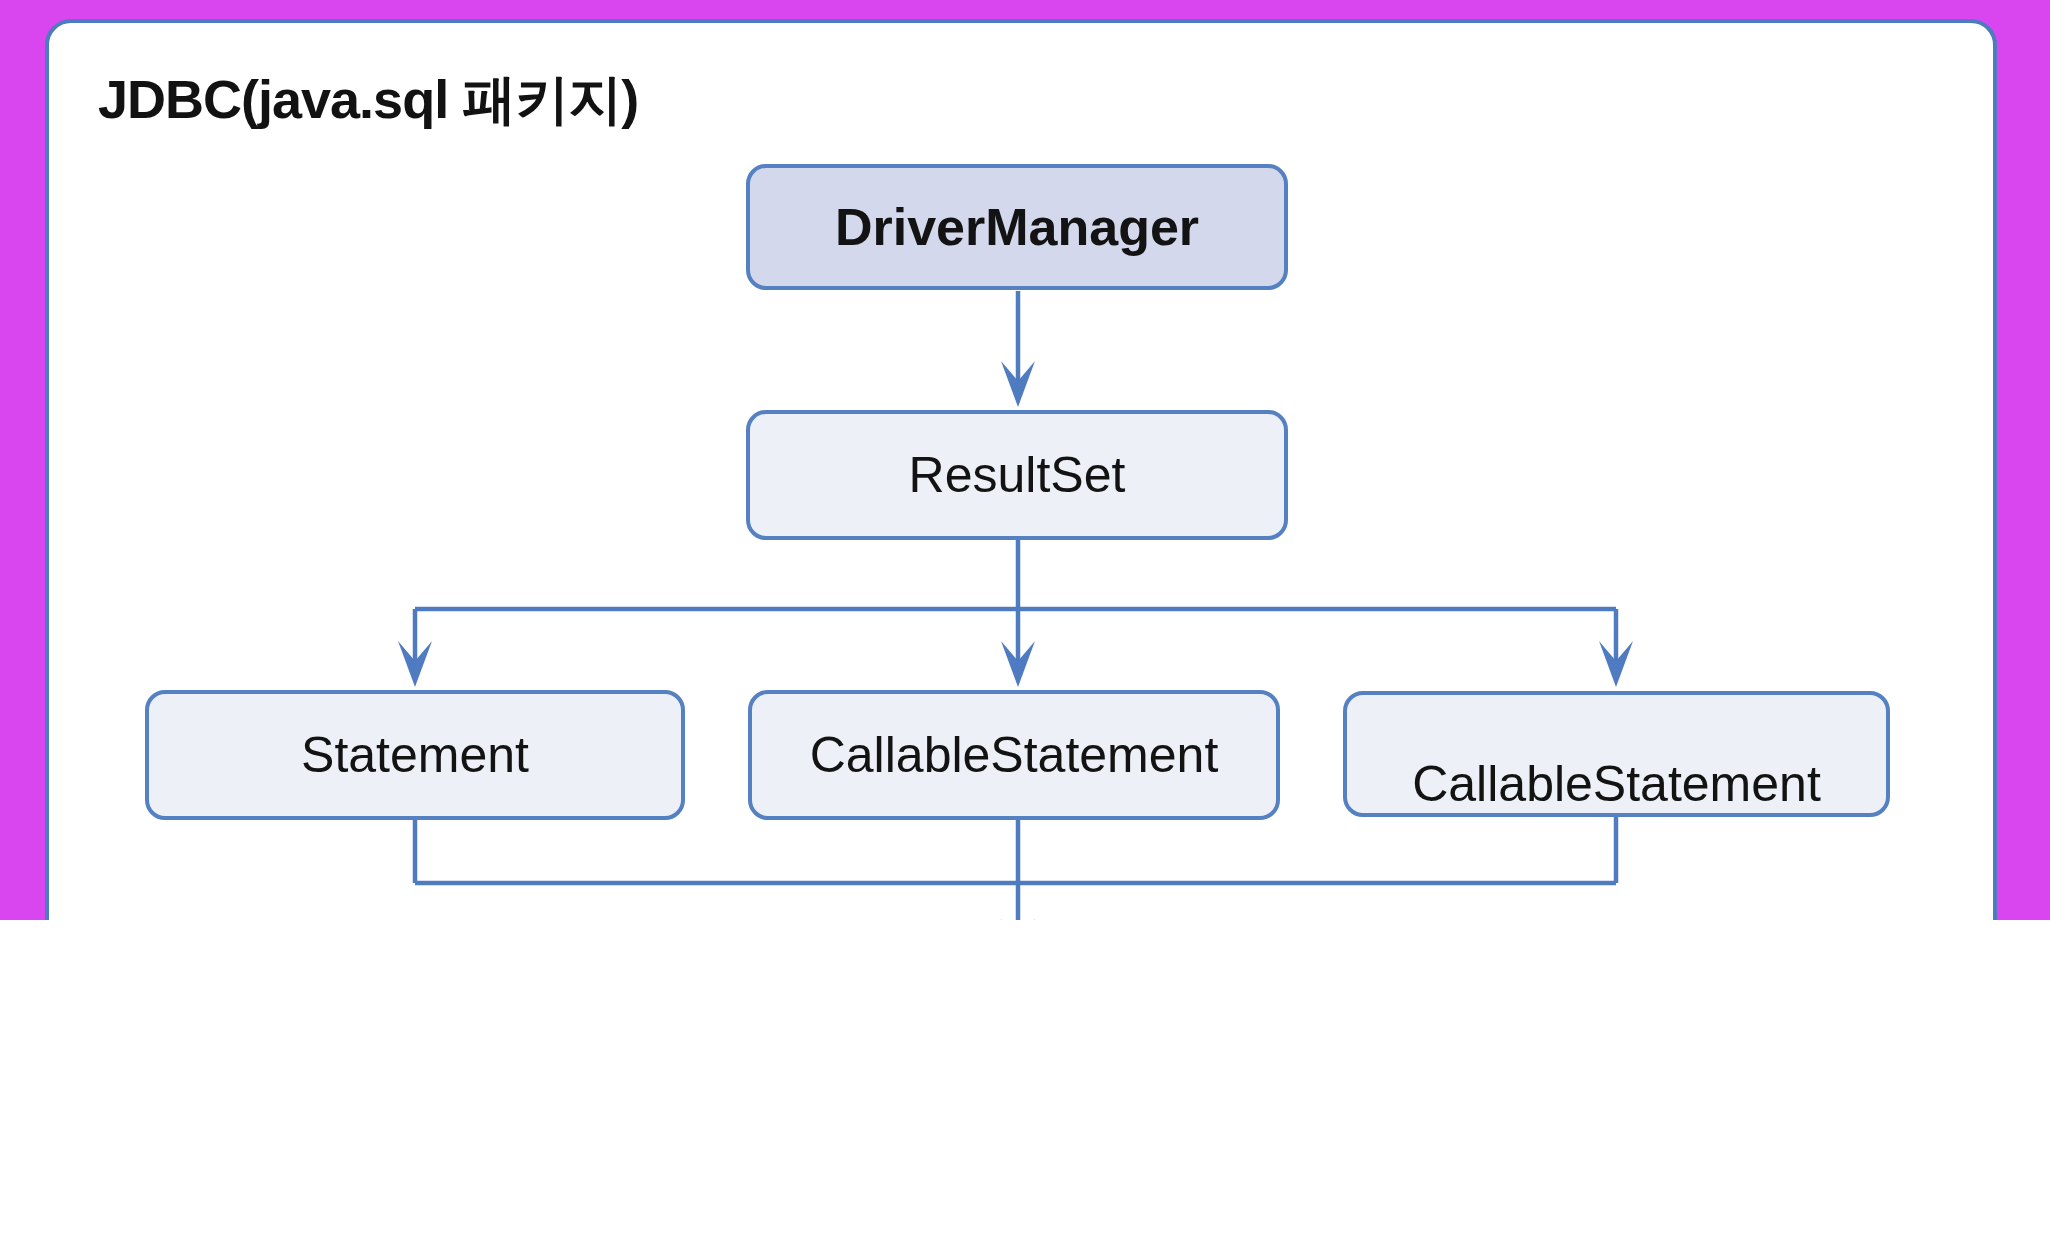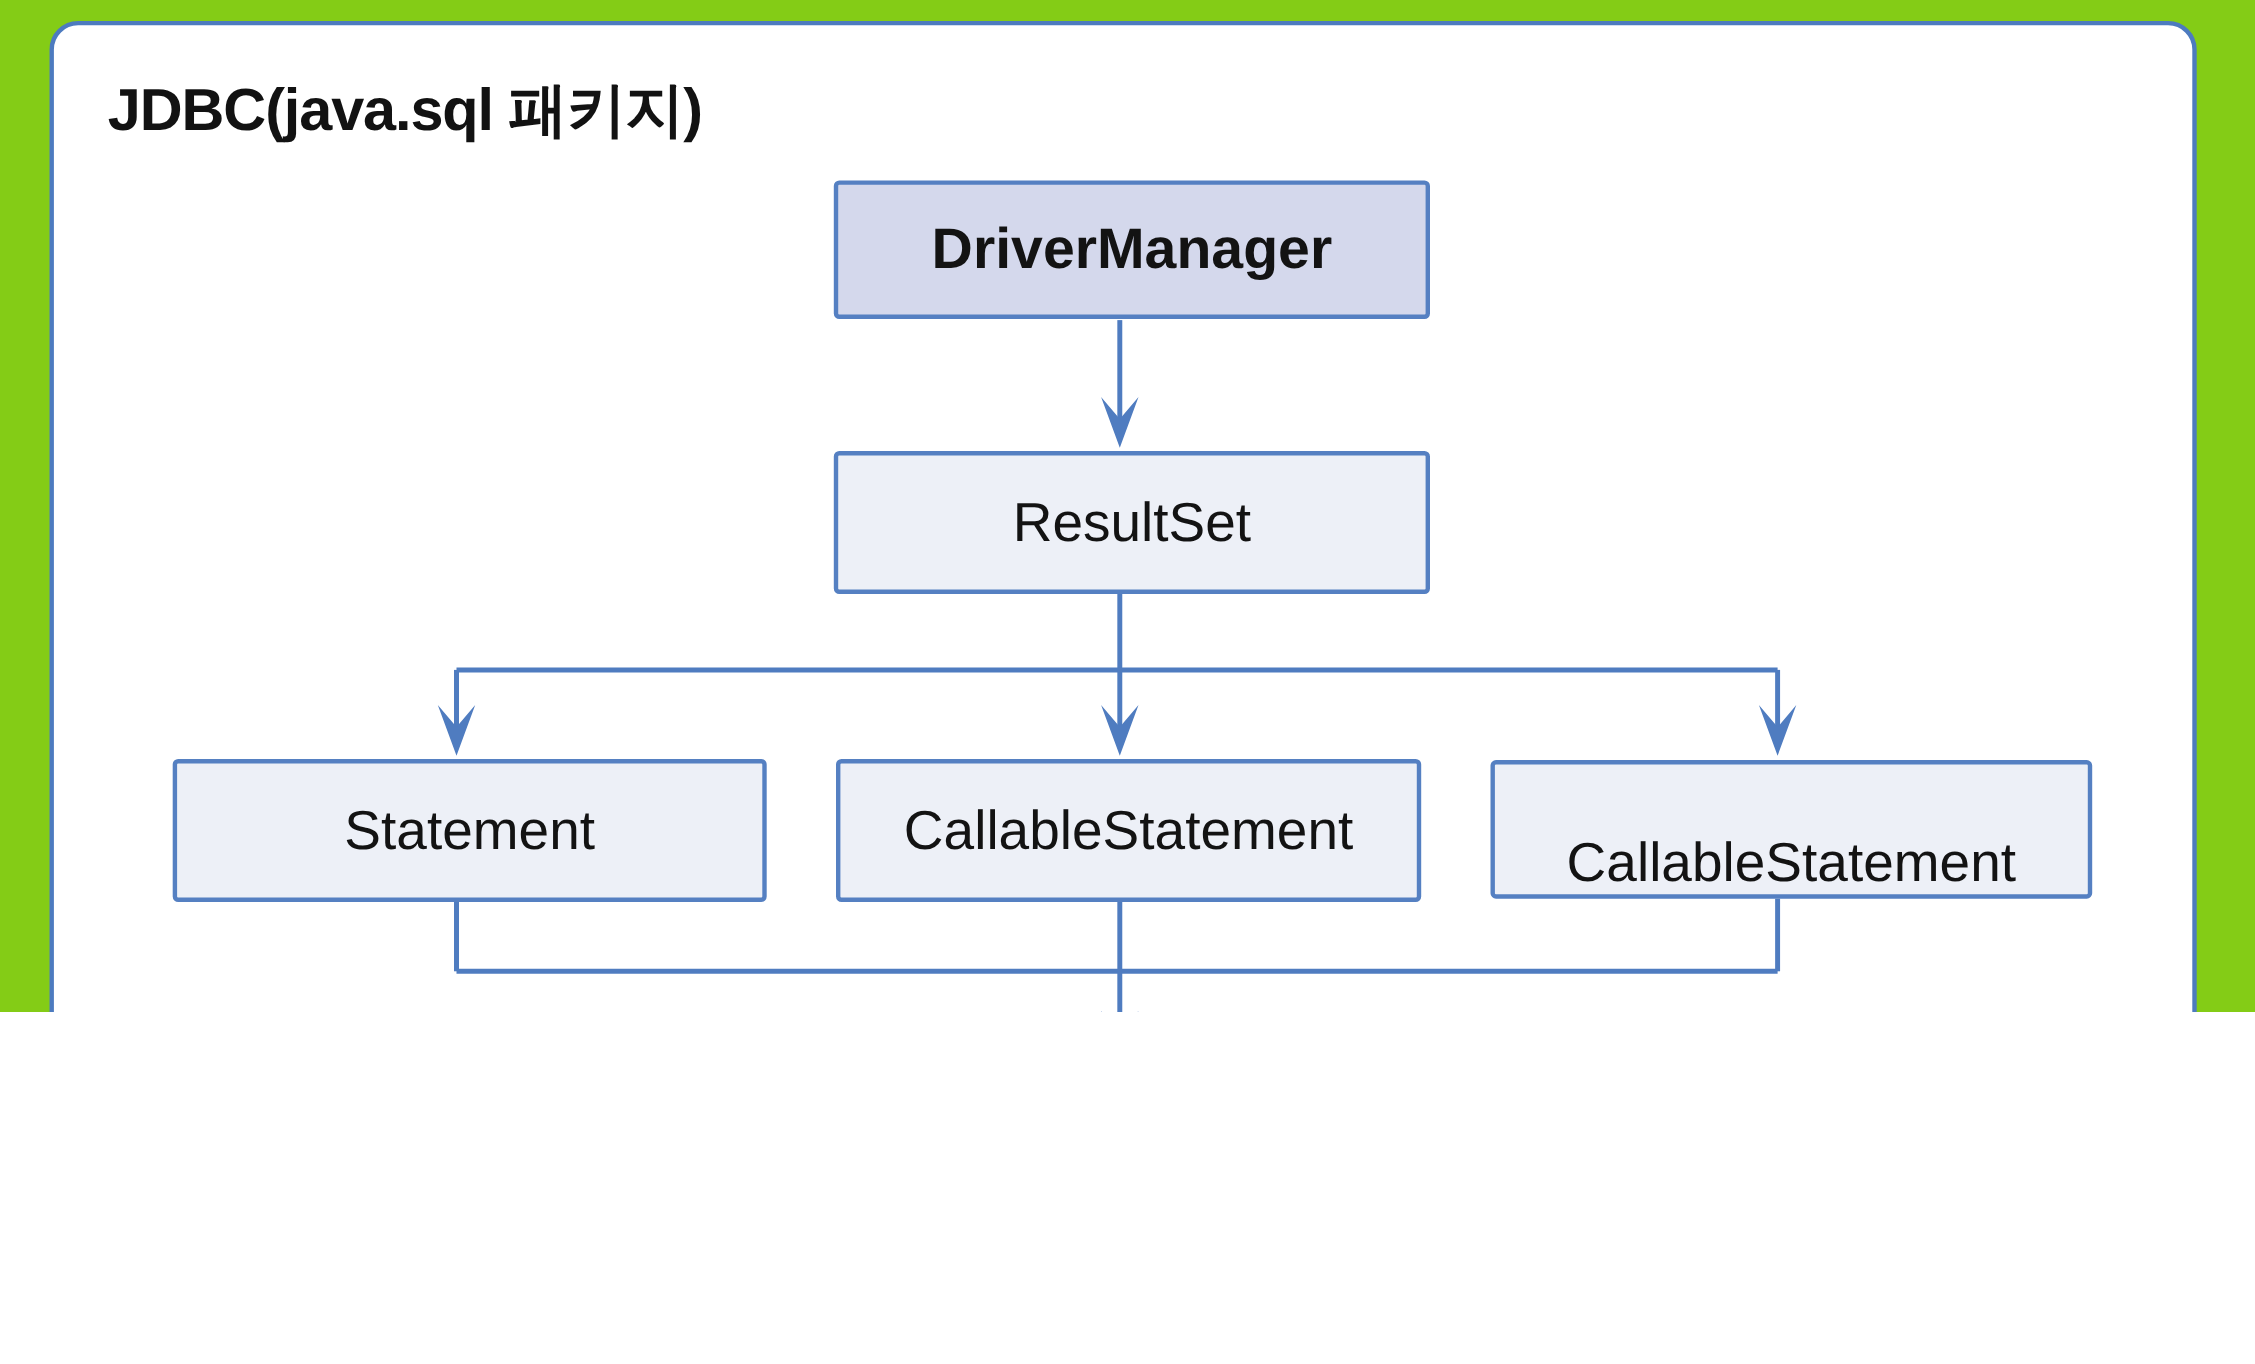--- a/index.html
+++ b/index.html
@@ -1,19 +1,19 @@
 <!DOCTYPE html>
 <html><head>
 <meta charset="utf-8">
 <style>
   html,body{margin:0;padding:0;background:#ffffff;}
   .canvas{
     position:relative;
     width:2050px;height:920px;
-    background:#84cc16;
+    background:#d946ef;
     font-family:"Liberation Sans","DejaVu Sans",sans-serif;
     overflow:hidden;
   }
   .frame{
     position:absolute;
     left:45px;top:19px;width:1952px;height:1159px;
     border:4px solid #4d7bbf;
     border-radius:26px;
     box-sizing:border-box;
     background:#ffffff;
@@ -25,27 +25,26 @@
     font-weight:700;
     color:#121212;
     letter-spacing:-1px;
     white-space:nowrap;
   }
   .node{
     position:absolute;
     display:flex;align-items:center;justify-content:center;
     box-sizing:border-box;
     border:4px solid #5580c2;
-    border-radius:5px;
+    border-radius:20px;
     background:#edf0f7;
     color:#131313;
     font-size:50px;
     white-space:nowrap;
     z-index:2;
-    margin-left:12px;
   }
   .node.primary{
     background:#d4d8ec;
     font-weight:700;
     font-size:52px;
   }
   .connectors{
     position:absolute;left:0;top:0;width:2050px;height:1240px;
     z-index:1;
   }

